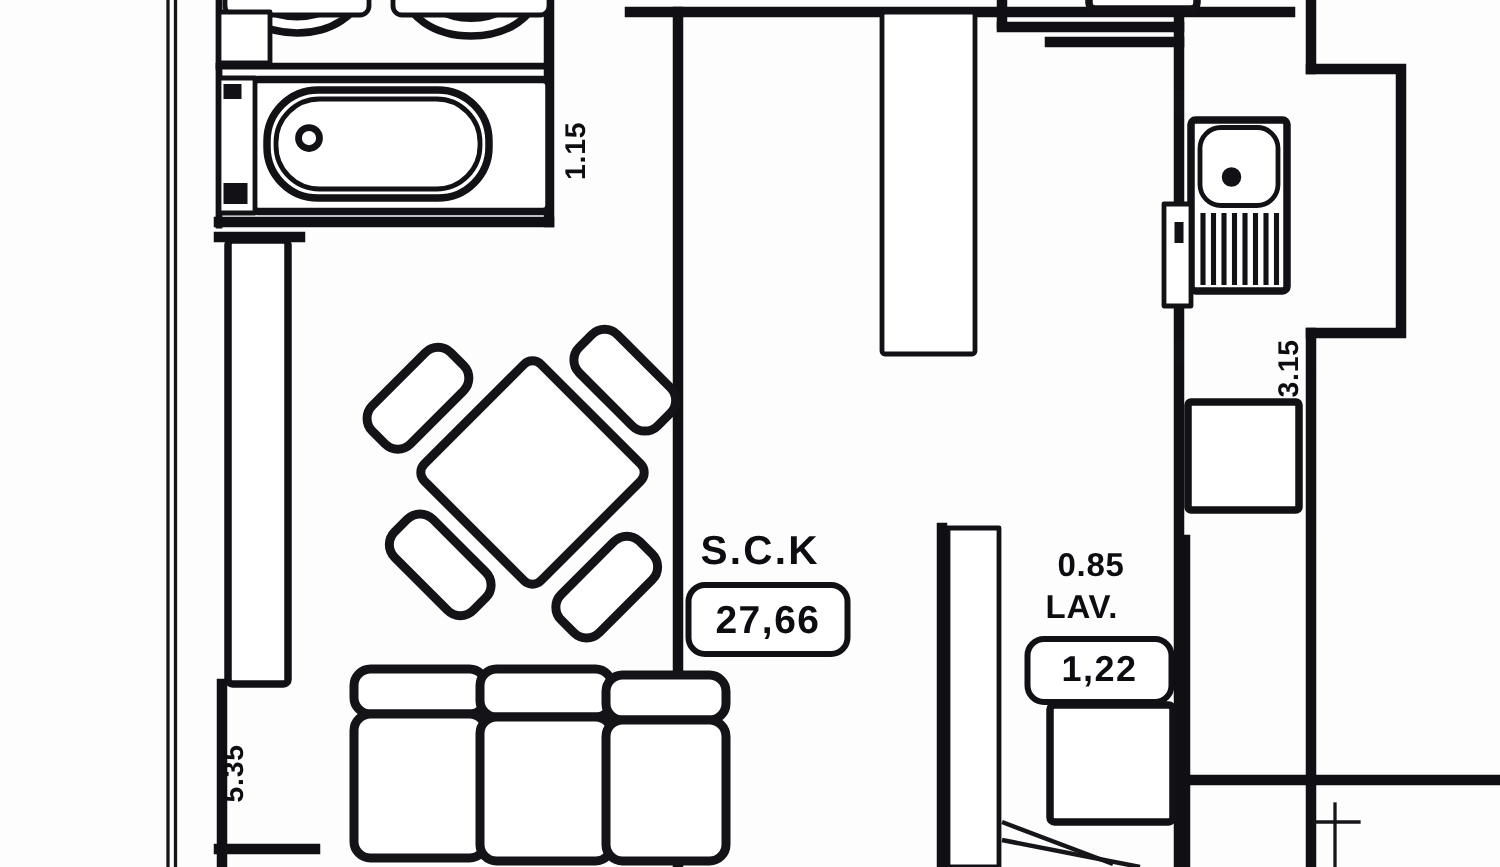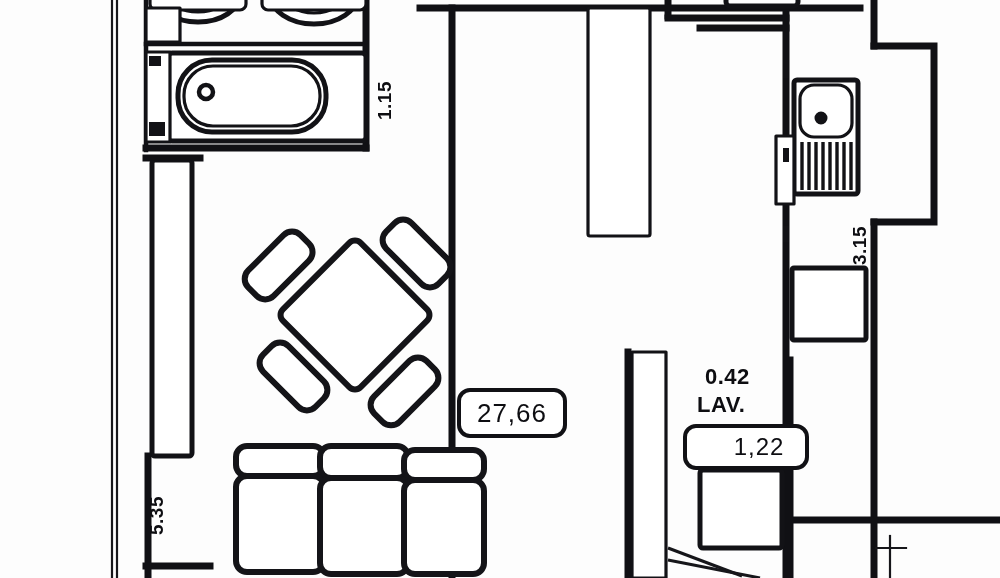--- a/index.html
+++ b/index.html
@@ -112,21 +112,21 @@
   .area-box {
     position: absolute;
     border: 4px solid #111115;
     border-radius: 13px;
     background: #ffffff;
     display: flex;
     align-items: center;
     justify-content: center;
     color: #0d0d11;
     font-family: "Liberation Sans", sans-serif;
-    font-weight: normal;
+    font-weight: bold;
     user-select: none;
   }
   .area-big { font-size: 26px; letter-spacing: 1px; }
   .area-small { font-size: 24px; letter-spacing: 1px; }
 </style>
 </head>
 <body>
 
 <div id="plan-root">
 
@@ -263,30 +263,31 @@
     </g>
 
     <g>
       <rect class="solidblock" x="783" y="60" width="6" height="18"></rect>
       <rect class="solidblock" x="783" y="148" width="6" height="14"></rect>
       <rect class="solidblock" x="783" y="226" width="6" height="16"></rect>
     </g>
 
   </svg>
 
+  <div class="label-text room-name" style="left:467px; top:352px;">S.C.K</div>
 
   <div class="area-box area-big" style="left:457px; top:388px; width:102px; height:42px;">
     <span>27,66</span>
   </div>
 
-  <div class="label-text room-sub" style="left:705px; top:364px;">0.42</div>
+  <div class="label-text room-sub" style="left:705px; top:364px;">0.85</div>
 
   <div class="label-text room-sub" style="left:697px; top:392px;">LAV.</div>
 
-  <div class="area-box area-small" style="left:683px; top:424px; width:92px; height:38px;padding-left:26px;">
+  <div class="area-box area-small" style="left:683px; top:424px; width:92px; height:38px;">
     <span>1,22</span>
   </div>
 
   <div class="label-text dim-vert" style="left:374px; top:120px;">1.15</div>
 
   <div class="label-text dim-vert" style="left:146px; top:535px;">5.35</div>
 
   <div class="label-text dim-vert" style="left:849px; top:265px;">3.15</div>
 
 </div>

